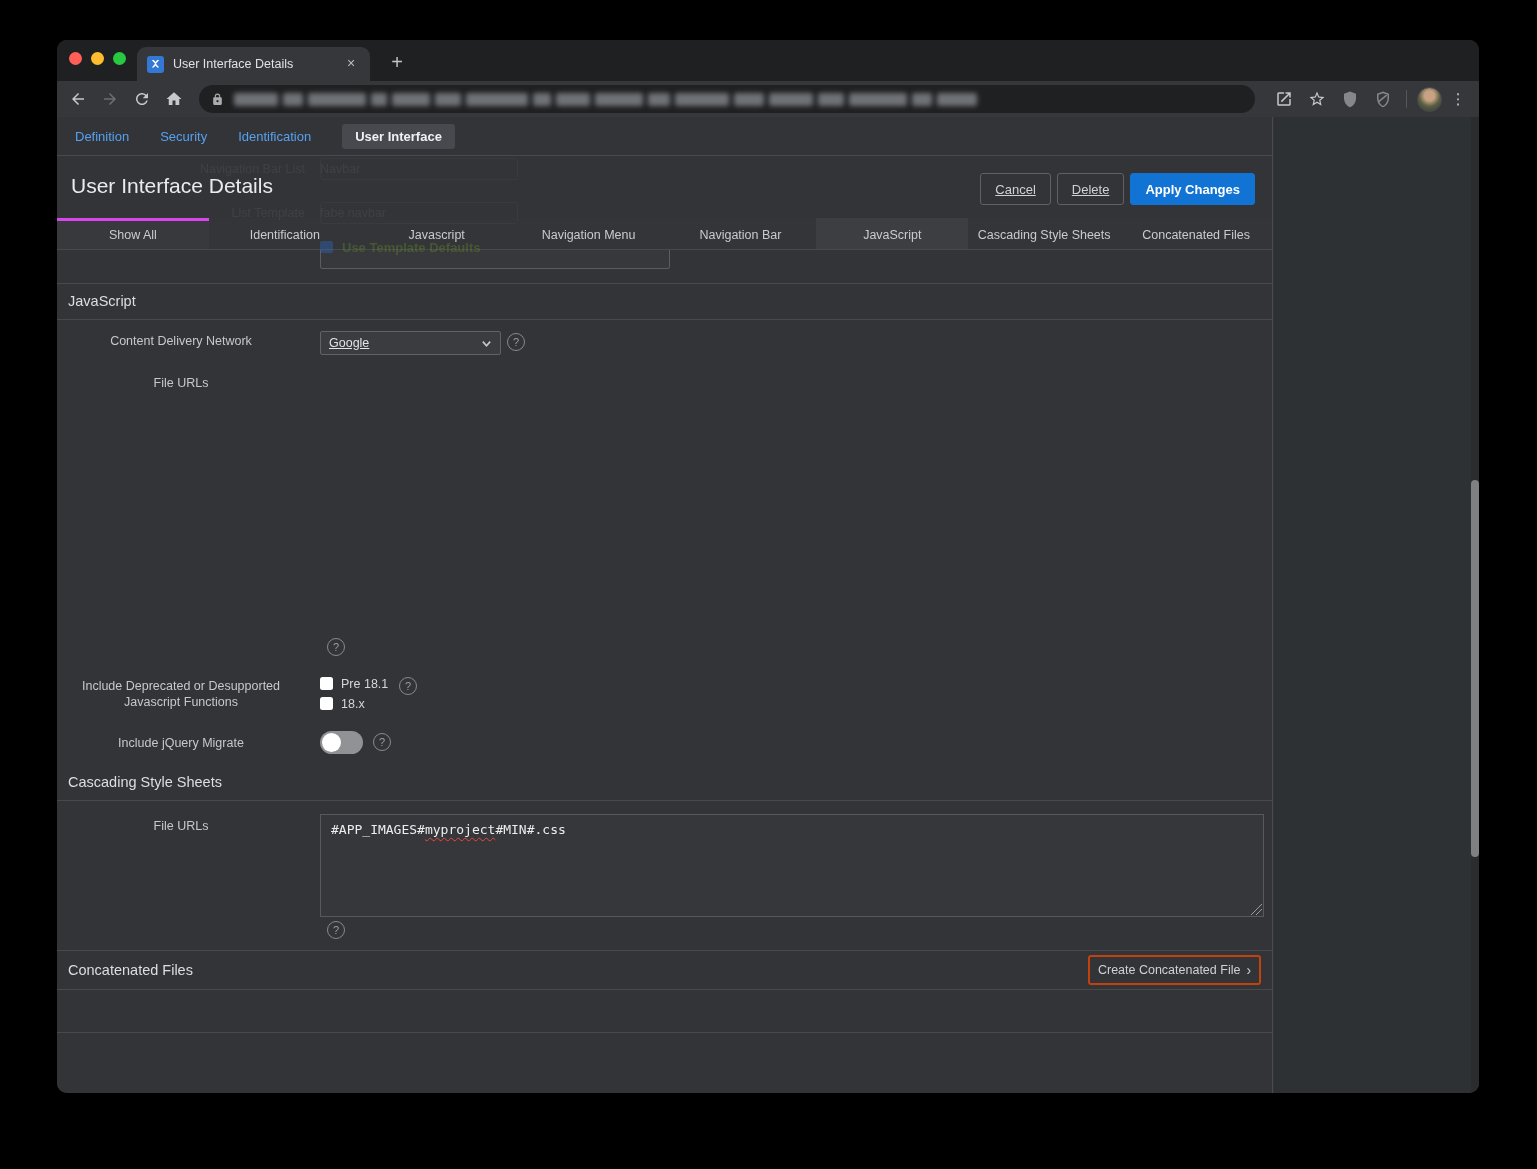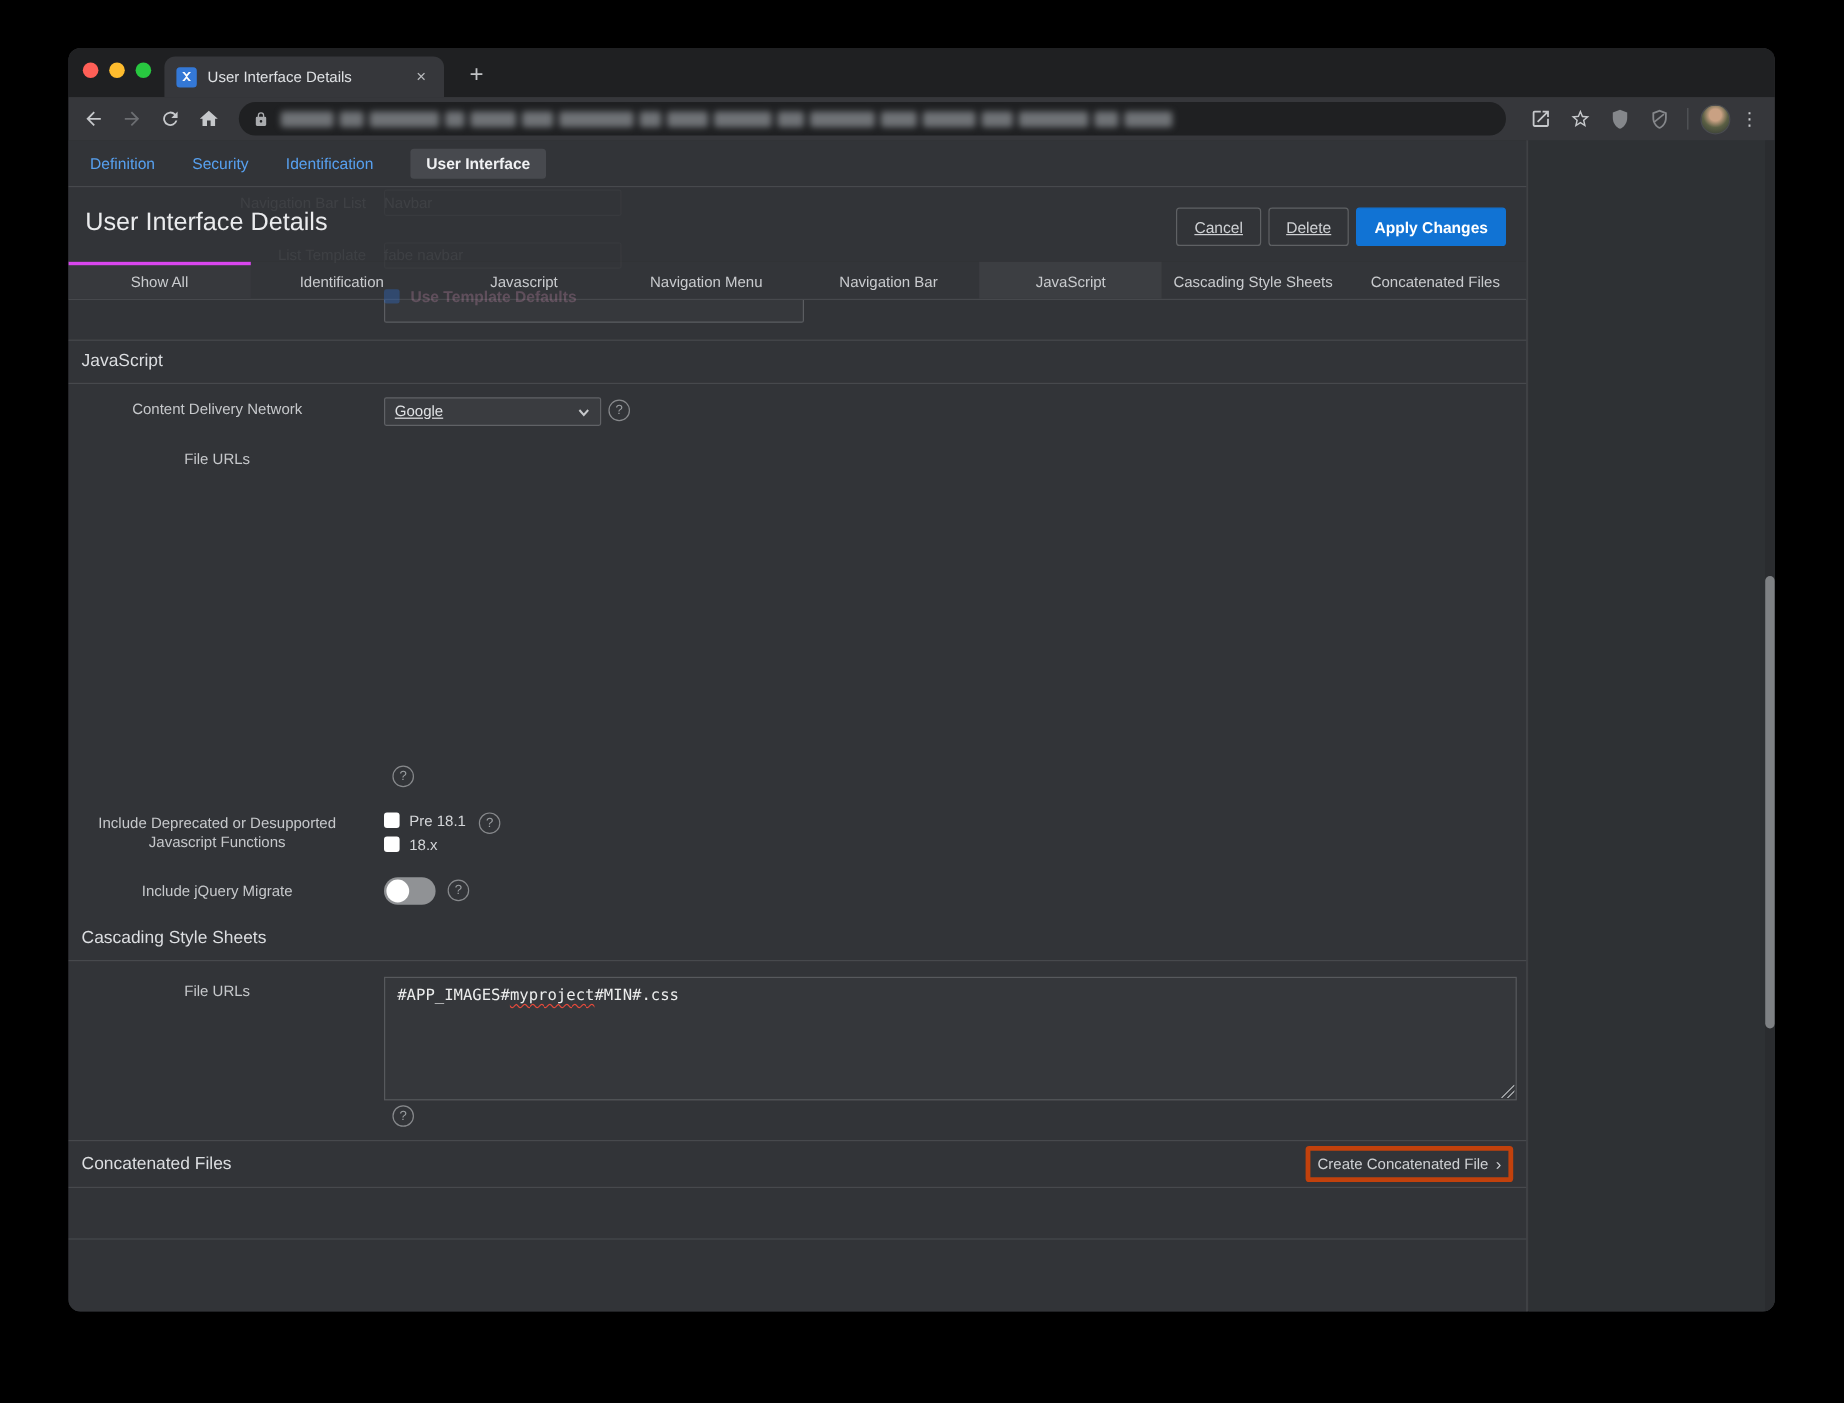--- a/index.html
+++ b/index.html
@@ -82,21 +82,21 @@
             background:#333539; border-bottom:1px solid #47494d; z-index:3; }
   .stab { flex:1; display:flex; align-items:center; justify-content:center; font-size:12.5px;
           color:#c9cbce; cursor:pointer; border-top:3px solid transparent; }
   .stab.active { border-top:3px solid #d946ef; background:#37393d; }
   .stab.hl { background:#3c3e42; }
 
   
   .partial-box { position:absolute; left:263px; top:118px; width:350px; height:34px;
                  border:1px solid #5b5d61; background:#36383c; border-radius:2px; z-index:1; }
   .below-tab-divider { position:absolute; left:0; top:166px; width:100%; height:1px; background:#47494d; }
-  .ghost-cb-row { position:absolute; top:123px; z-index:4; opacity:0.22; color:#f9a8d4; font-size:13px; font-weight:bold; }
+  .ghost-cb-row { position:absolute; top:123px; z-index:4; opacity:0.22; color:#84cc16; font-size:13px; font-weight:bold; }
   .ghost-cb { position:absolute; left:263px; top:124px; width:13px; height:12px; background:#2f6fd0;
               opacity:0.35; z-index:4; border-radius:2px; }
 
   
   .sec-header { position:absolute; left:0; width:100%; height:37px; display:flex; align-items:center;
                 border-bottom:1px solid #47494d; }
   .sec-header span { margin-left:11px; font-size:14.5px; color:#dcdee1; }
   .divider { position:absolute; left:0; width:100%; height:1px; background:#47494d; }
 
   .flabel { position:absolute; left:0; width:248px; text-align:center; font-size:12.5px; color:#c6c8cb; }
@@ -114,21 +114,21 @@
         text-decoration-thickness:1px; text-underline-offset:3px; }
   .resize-corner { position:absolute; right:1px; bottom:1px; width:11px; height:11px;
         background:
           linear-gradient(135deg, transparent 48%, #9a9da0 48%, #9a9da0 54%, transparent 54%,
                           transparent 70%, #9a9da0 70%, #9a9da0 76%, transparent 76%); }
   .cb { position:absolute; left:263px; width:13px; height:13px; background:#fff; border-radius:2.5px; cursor:pointer; }
   .cb-label { position:absolute; left:284px; font-size:12.5px; color:#d4d6d9; }
   .toggle { position:absolute; left:263px; width:43px; height:23px; background:#909295; border-radius:12px; cursor:pointer; }
   .knob { position:absolute; left:2px; top:2px; width:19px; height:19px; background:#fff; border-radius:50%; }
   .btn-concat { position:absolute; left:1031px; top:838px; width:173px; height:30px;
-                border:4px solid #c2410c; border-radius:3px; background:transparent; color:#cfd1d4;
+                border:2px solid #c2410c; border-radius:3px; background:transparent; color:#cfd1d4;
                 font-size:12.5px; display:flex; align-items:center; justify-content:center; gap:6px; cursor:pointer; }
   .chev-r { font-size:14px; color:#cfd1d4; }
 </style>
 </head>
 <body>
 
 <div class="window">
 
   <div class="tabstrip">
     <span class="traffic t-red"></span>

